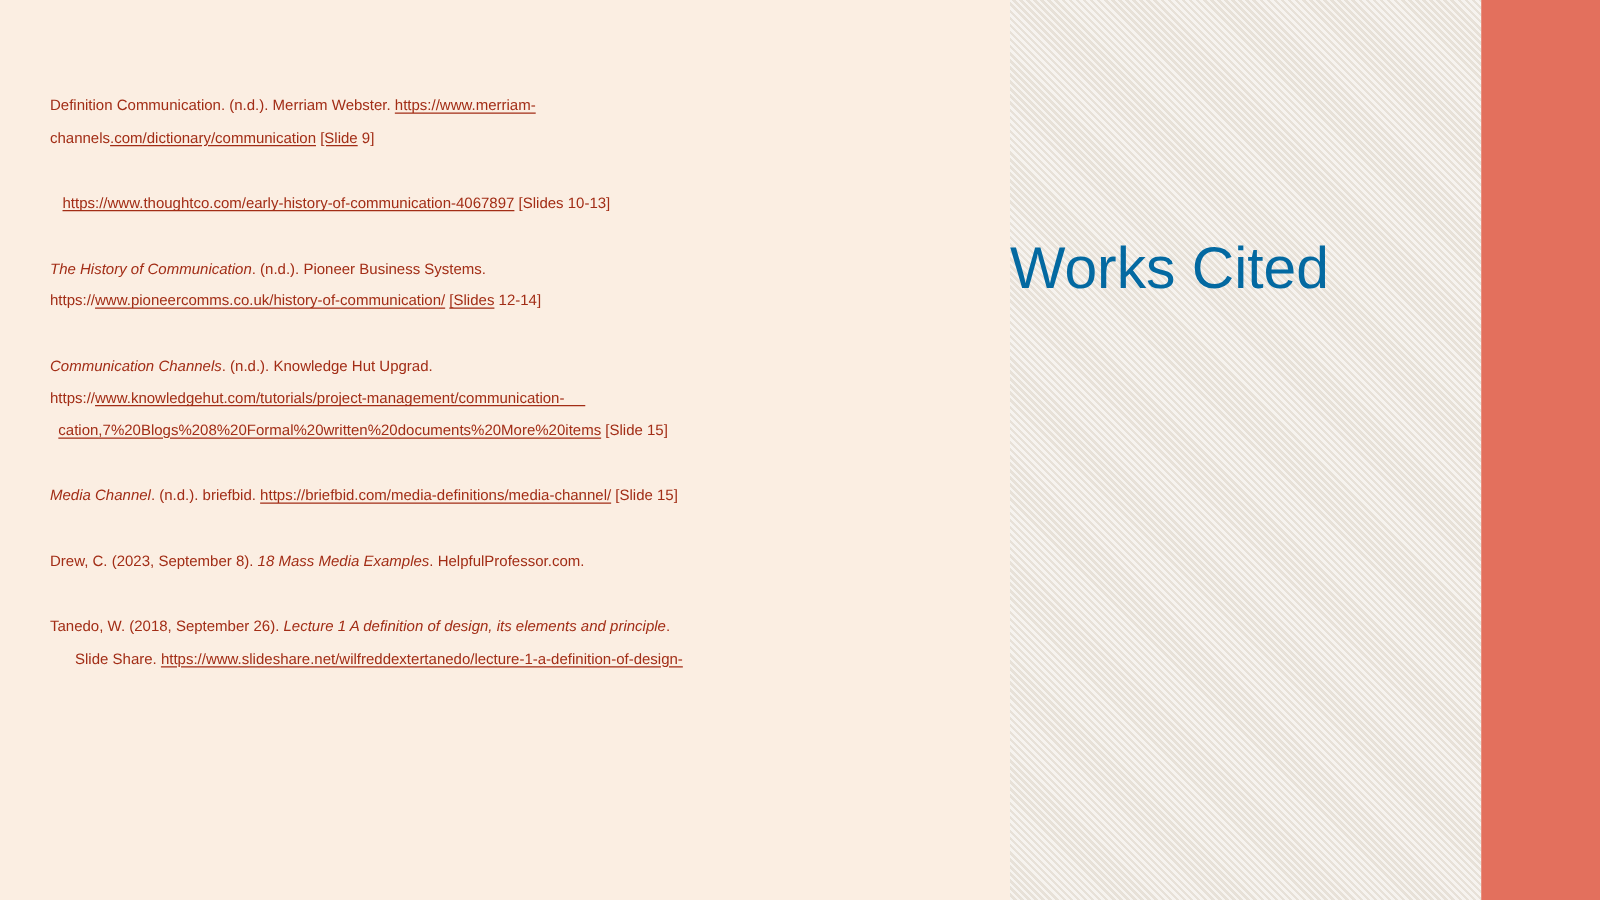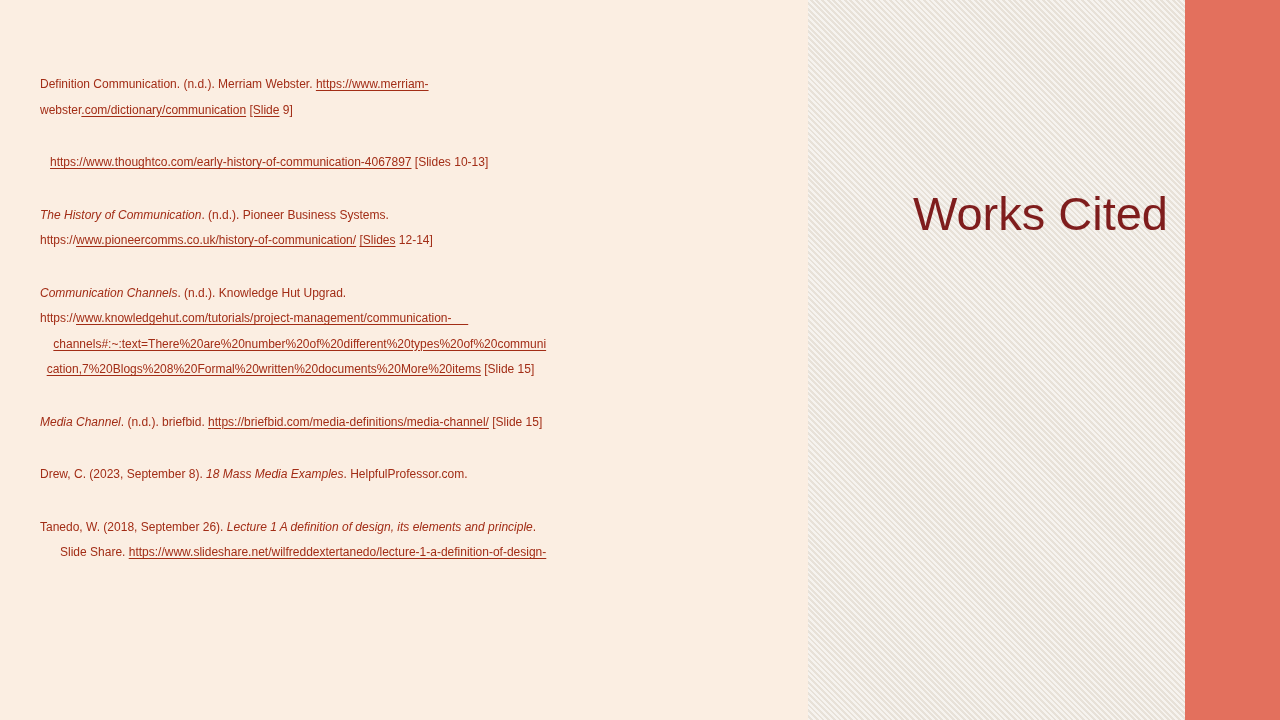--- a/index.html
+++ b/index.html
@@ -40,25 +40,25 @@
     position: absolute;
     top: 0;
     right: 0;
     width: 95px;
     height: 720px;
     background-color: #e3705d;
   }
   .title {
     position: absolute;
     top: 188px;
-    right: 112px;
+    right: 95px;
     width: 377px;
-    text-align: right;
+    text-align: left;
     font-size: 47px;
-    color: #7f1d1d;
+    color: #0369a1;
     font-family: "Liberation Sans", sans-serif;
     letter-spacing: 0px;
     line-height: 1.1;
   }
 
   
   .citations {
     position: absolute;
     left: 40px;
     top: 72px;
@@ -90,33 +90,32 @@
 <div class="slide">
 
   <div class="band-texture"></div>
   <div class="band-accent"></div>
 
   <div class="title">Works Cited</div>
 
   <div class="citations" id="citations">
       <div class="entry">
         <div class="line"><span>Definition Communication. (n.d.). Merriam Webster. </span><span class="u">https://www.merriam-</span></div>
-        <div class="line"><span>webster</span><span class="u">.com/dictionary/communication</span><span> </span><span class="u">[Slide</span><span> 9]</span></div>
+        <div class="line"><span>channels</span><span class="u">.com/dictionary/communication</span><span> </span><span class="u">[Slide</span><span> 9]</span></div>
       </div>
       <div class="entry">
         <div class="line"><span>   </span><span class="u">https://www.thoughtco.com/early-history-of-communication-4067897</span><span> [Slides 10-13]</span></div>
       </div>
       <div class="entry">
         <div class="line"><span class="it">The History of Communication</span><span>. (n.d.). Pioneer Business Systems.</span></div>
         <div class="line"><span>https://</span><span class="u">www.pioneercomms.co.uk/history-of-communication/</span><span> </span><span class="u">[Slides</span><span> 12-14]</span></div>
       </div>
       <div class="entry">
         <div class="line"><span class="it">Communication Channels</span><span>. (n.d.). Knowledge Hut Upgrad.</span></div>
         <div class="line"><span>https://</span><span class="u">www.knowledgehut.com/tutorials/project-management/communication-     </span></div>
-        <div class="line"><span>    </span><span class="u">channels#:~:text=There%20are%20number%20of%20different%20types%20of%20communi</span></div>
         <div class="line"><span>  </span><span class="u">cation,7%20Blogs%208%20Formal%20written%20documents%20More%20items</span><span> [Slide 15]</span></div>
       </div>
       <div class="entry">
         <div class="line"><span class="it">Media Channel</span><span>. (n.d.). briefbid. </span><span class="u">https://briefbid.com/media-definitions/media-channel/</span><span> [Slide 15]</span></div>
       </div>
       <div class="entry">
         <div class="line"><span>Drew, C. (2023, September 8). </span><span class="it">18 Mass Media Examples</span><span>. HelpfulProfessor.com.</span></div>
       </div>
       <div class="entry">
         <div class="line"><span>Tanedo, W. (2018, September 26). </span><span class="it">Lecture 1 A definition of design, its elements and principle</span><span>.</span></div>

